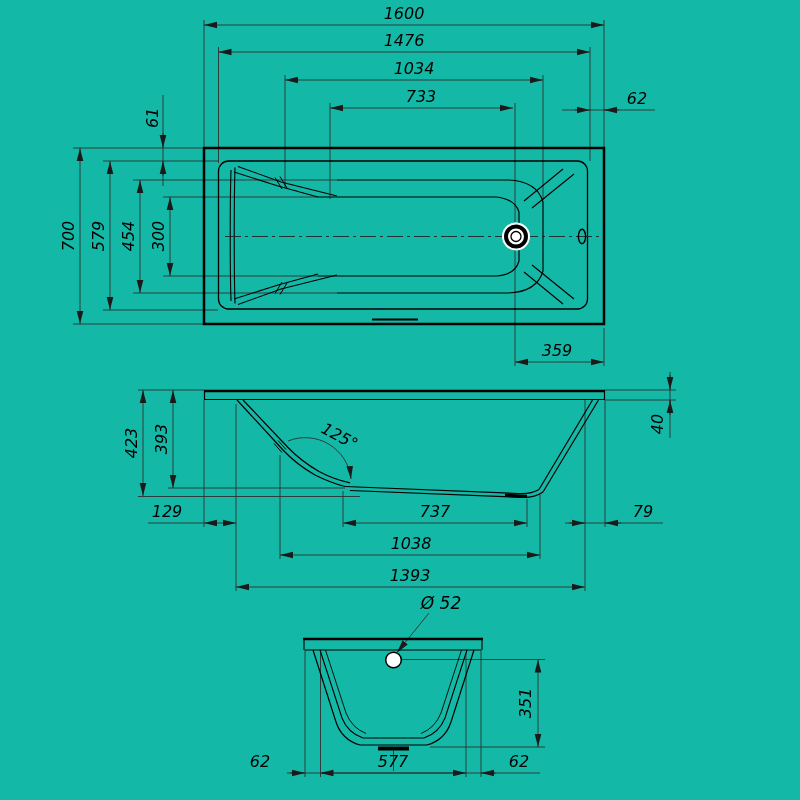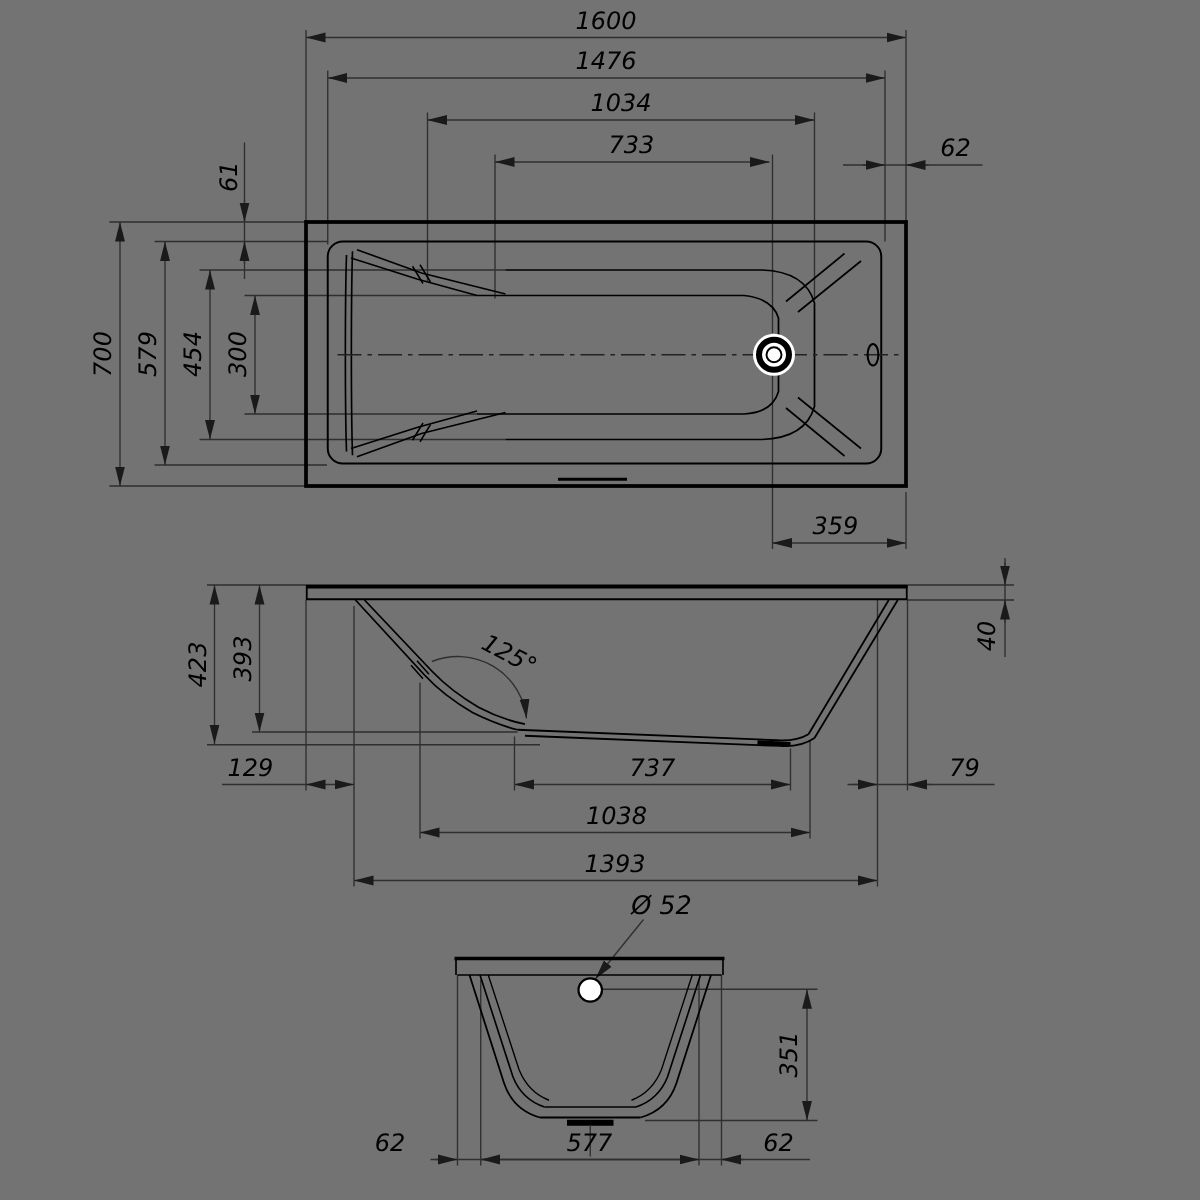--- a/index.html
+++ b/index.html
@@ -1,16 +1,16 @@
 <!DOCTYPE html>
 <html><head>
 <meta charset="utf-8">
 <style>
   html,body{margin:0;padding:0;background:#fff;}
-  .stage{width:800px;height:800px;position:relative;background:#737373;overflow:hidden;}
+  .stage{width:800px;height:800px;position:relative;background:#14b8a6;overflow:hidden;}
   svg{display:block;}
   text{font-family:"DejaVu Sans","Liberation Sans",sans-serif;font-style:italic;fill:#000;}
   .dim{font-size:16px;}
   .dim-lg{font-size:17px;}
   .geo{stroke:#000;fill:none;}
   .ext{stroke:#2f2f2f;stroke-width:0.9;fill:none;}
   .cl{stroke:#222;stroke-width:0.9;fill:none;stroke-dasharray:16 4 3 4;}
 </style>
 </head>
 <body>

